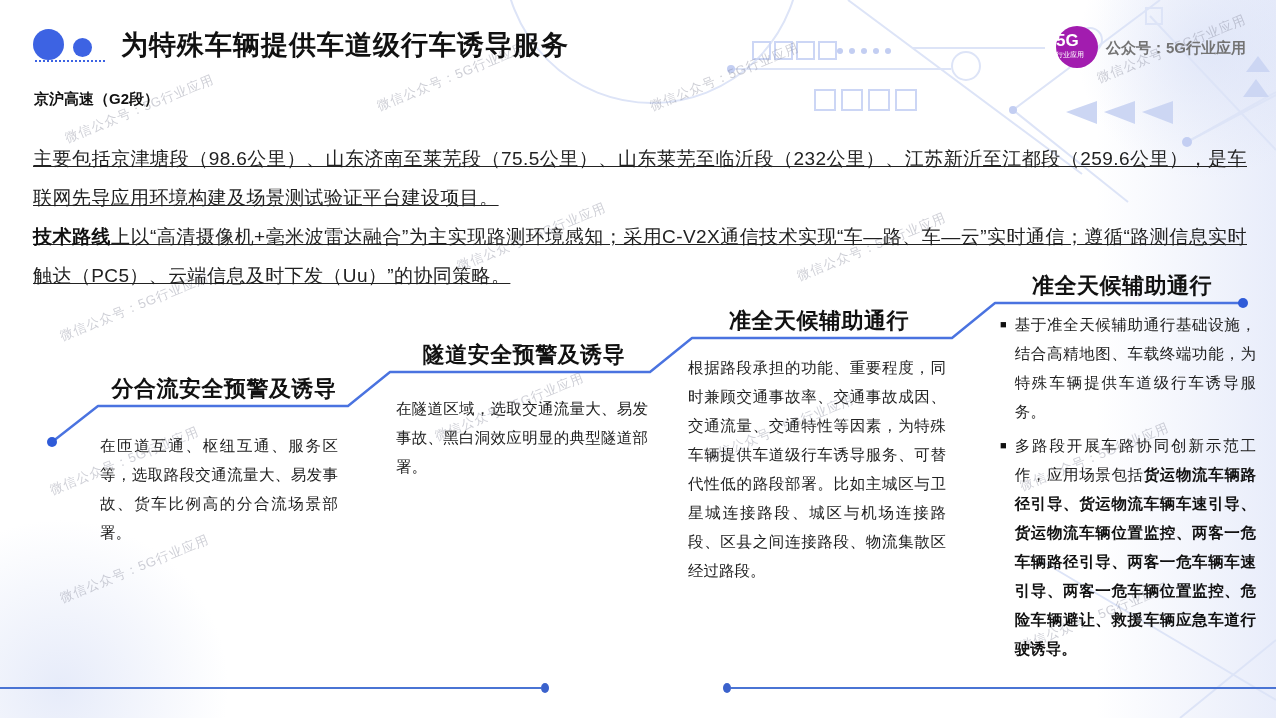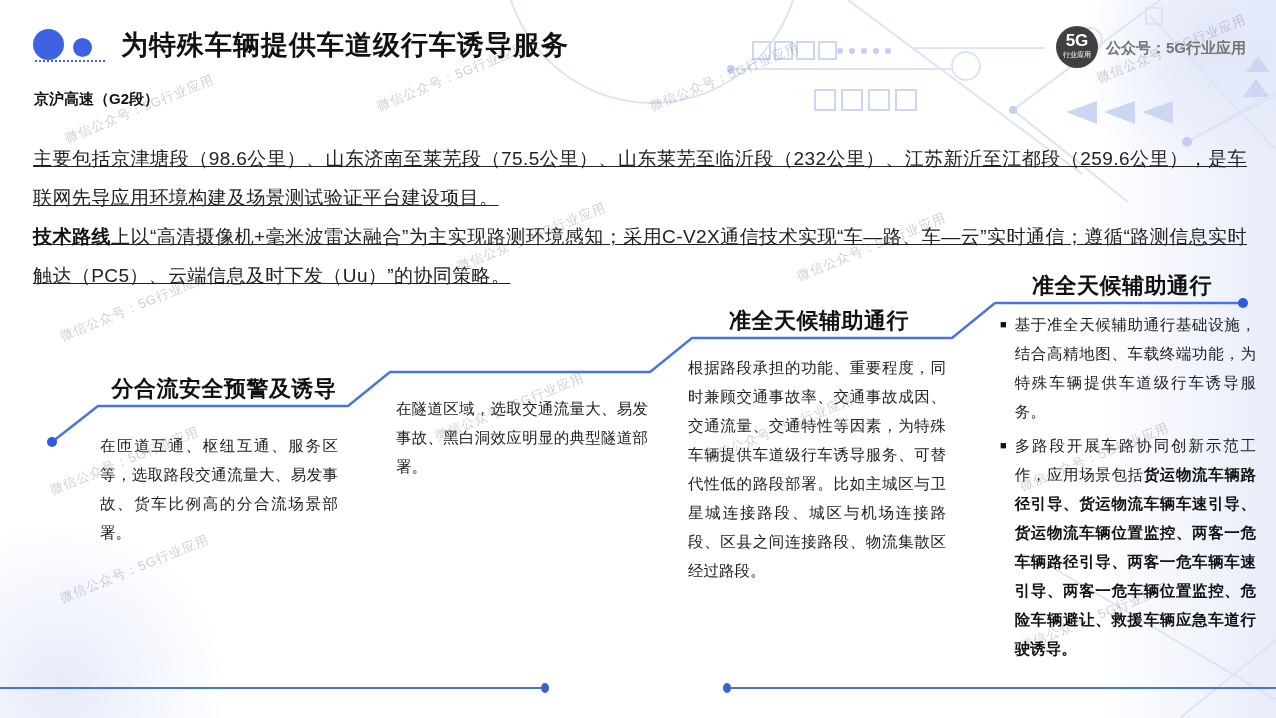--- a/index.html
+++ b/index.html
@@ -25,21 +25,21 @@
     letter-spacing:1px;}
 
   
   .hdr-dot-big{position:absolute;left:33px;top:29px;width:31px;height:31px;border-radius:50%;background:#3D63E3;z-index:3;}
   .hdr-dot-small{position:absolute;left:73px;top:38px;width:19px;height:19px;border-radius:50%;background:#3D63E3;z-index:3;}
   .hdr-dotline{position:absolute;left:35px;top:60px;width:70px;border-bottom:2px dotted #3D63E3;z-index:3;}
   .page-title{position:absolute;left:121px;top:27px;font-size:27px;font-weight:800;letter-spacing:1px;z-index:3;color:#111;}
 
   
   .logo-badge{position:absolute;left:1056px;top:26px;width:42px;height:42px;border-radius:50%;
-    background:#404040;z-index:3;text-align:center;color:#fff;}
+    background:#a21caf;z-index:3;color:#fff;}
   .logo-badge .b-top{display:block;font-size:17px;font-weight:800;line-height:20px;margin-top:5px;}
   .logo-badge .b-bot{display:block;font-size:7px;line-height:8px;letter-spacing:0;}
   .logo-label{position:absolute;left:1106px;top:39px;font-size:15px;font-weight:700;color:#737373;z-index:3;}
 
   .section-heading{position:absolute;left:34px;top:90px;font-size:15px;font-weight:800;color:#111;z-index:3;}
 
   .para{position:absolute;left:33px;width:1214px;font-size:19px;line-height:39px;
     color:#222;z-index:3;text-align:justify;letter-spacing:.4px;margin:0;text-decoration:underline;}
   .para.p1{top:139px;}
   .para.p2{top:217px;}
@@ -156,20 +156,21 @@
   <div class="section-heading">京沪高速（G2段）</div>
 
   <p class="para p1">
     <span>主要包括京津塘段（98.6公里）、山东济南至莱芜段（75.5公里）、山东莱芜至临沂段（232公里）、江苏新沂至江都段（259.6公里），是车联网先导应用环境构建及场景测试验证平台建设项目。</span>
   </p>
   <p class="para p2">
     <b>技术路线</b><span>上以“高清摄像机+毫米波雷达融合”为主实现路测环境感知；采用C-V2X通信技术实现“车—路、车—云”实时通信；遵循“路测信息实时触达（PC5）、云端信息及时下发（Uu）”的协同策略。</span>
   </p>
 
   <div class="step-title t1">分合流安全预警及诱导</div>
+  <div class="step-title t2">隧道安全预警及诱导</div>
   <div class="step-title t3">准全天候辅助通行</div>
   <div class="step-title t4">准全天候辅助通行</div>
 
   <div class="step-body b1">在匝道互通、枢纽互通、服务区等，选取路段交通流量大、易发事故、货车比例高的分合流场景部署。</div>
   <div class="step-body b2">在隧道区域，选取交通流量大、易发事故、黑白洞效应明显的典型隧道部署。</div>
   <div class="step-body b3">根据路段承担的功能、重要程度，同时兼顾交通事故率、交通事故成因、交通流量、交通特性等因素，为特殊车辆提供车道级行车诱导服务、可替代性低的路段部署。比如主城区与卫星城连接路段、城区与机场连接路段、区县之间连接路段、物流集散区经过路段。</div>
 
   <div class="step-body b4">
     <div class="bullet-row">
       <span class="bullet-marker">■</span>

